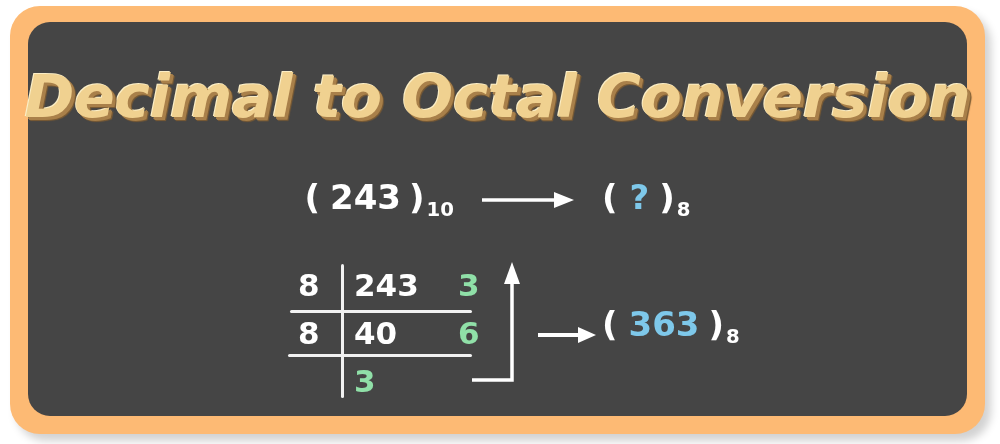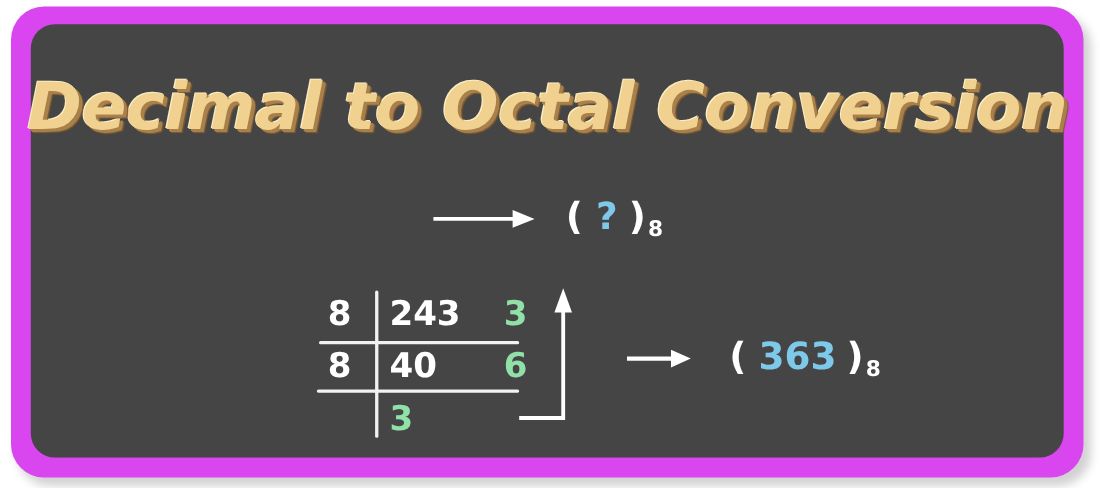--- a/index.html
+++ b/index.html
@@ -15,21 +15,21 @@
   }
 
   
   #board-frame {
     position: absolute;
     left: 10px;
     top: 6px;
     width: 975px;
     height: 428px;
     box-sizing: border-box;
-    background: #d946ef;
+    background: #fdba74;
     border-radius: 30px;
     box-shadow: 6px 7px 9px rgba(0,0,0,0.18);
     text-decoration: underline;
   }
   #board-panel {
     position: absolute;
     left: 18px;
     top: 16px;
     right: 18px;
     bottom: 18px;
@@ -148,37 +148,38 @@
   
   #uparrow-svg {
     position: absolute;
     left: 440px;
     top: 238px;
   }
 
   
   #result-row {
     position: absolute;
-    left: 540px;
+    left: 508px;
     top: 285px;
     display: flex;
-    align-items: center;
-    gap: 33px;
+    align-items: flex-end;
+    gap: 4px;
   }
 </style>
 </head>
 <body>
 
 <div id="board-frame">
   <div id="board-panel">
 
     <div id="title">Decimal to Octal Conversion</div>
 
     <div id="conversion-row">
 
+      <span id="decimal-expression" class="math"><span class="paren">(</span><span style="margin:0 8px;">243</span><span class="paren">)</span><span class="sub">10</span></span>
 
       <svg class="arrow-right" width="96" height="24" viewBox="0 0 96 24">
         <line x1="2" y1="12" x2="76" y2="12" stroke="#ffffff" stroke-width="3.5"></line>
         <polygon points="74,4 94,12 74,20" fill="#ffffff"></polygon>
       </svg>
 
       <span id="octal-unknown-expression" class="math"><span class="paren">(</span><span class="blue" style="margin:0 10px;">?</span><span class="paren">)</span><span class="sub">8</span></span>
 
     </div>
 

